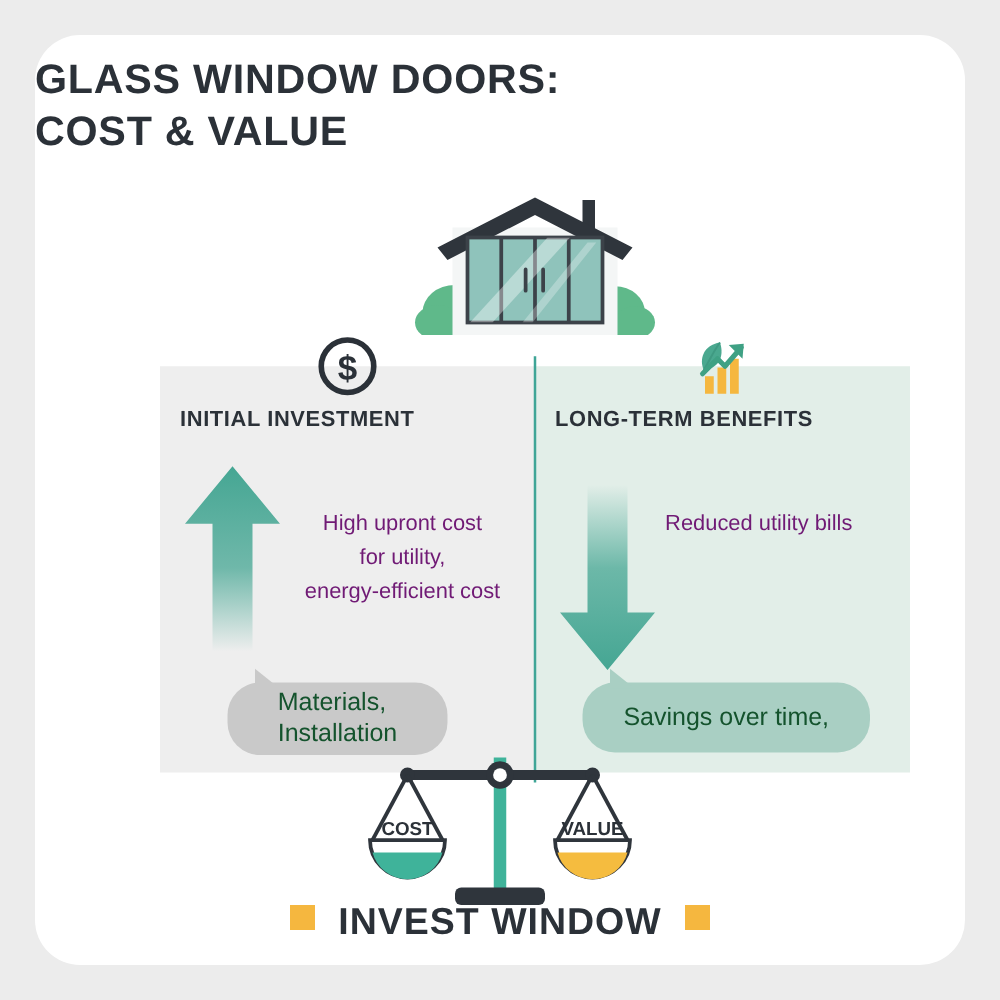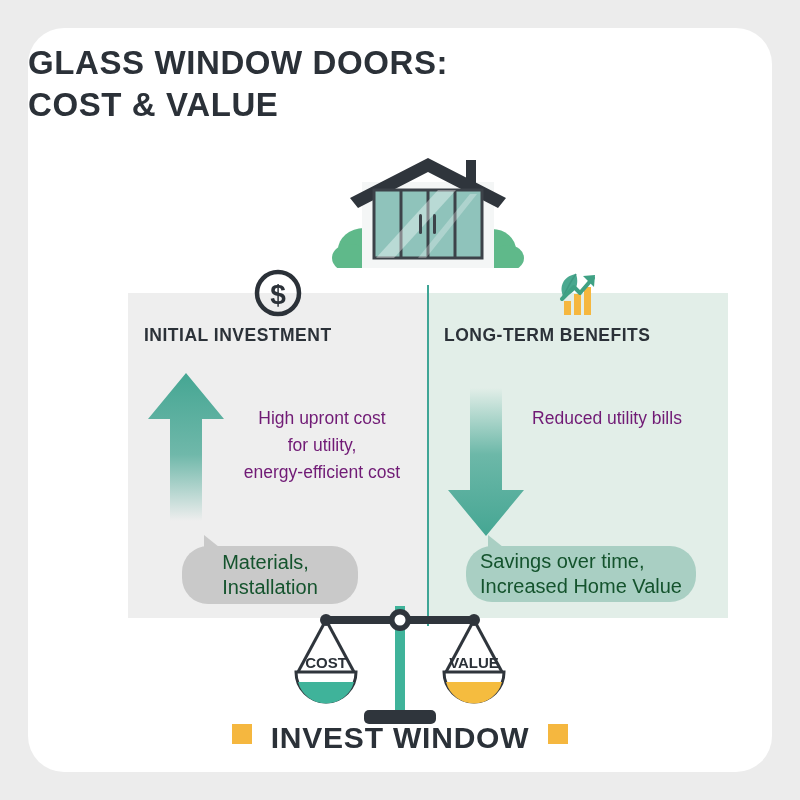--- a/index.html
+++ b/index.html
@@ -292,21 +292,20 @@
       <span class="tail"></span>
       <span>
         <span>Materials,</span><br>
         <span>Installation</span>
       </span>
     </div>
     <div class="bubble right">
       <span class="tail"></span>
       <span>
         <span>Savings over time,</span><br>
-        <span>Increased Home Value</span>
       </span>
     </div>
   </div>
 
   <svg id="scale" viewBox="0 0 216 128">
 
     <rect x="103" y="8" width="10" height="108" fill="#3fb39a"></rect>
 
     <rect x="72" y="112" width="72" height="14" rx="5" fill="#2f353c"></rect>
 

